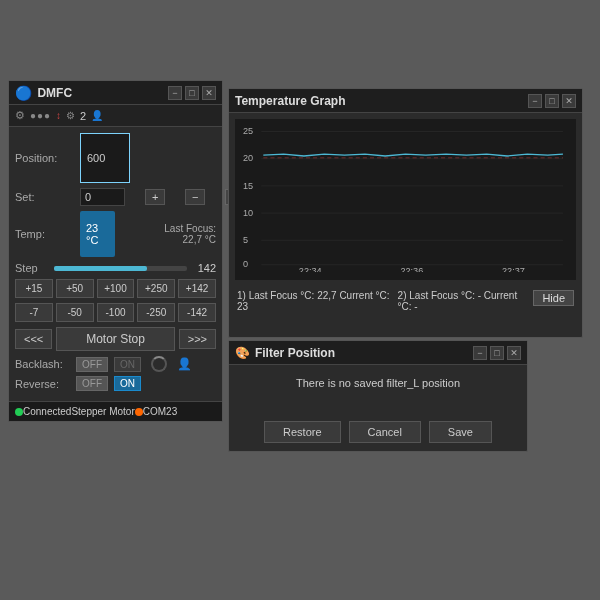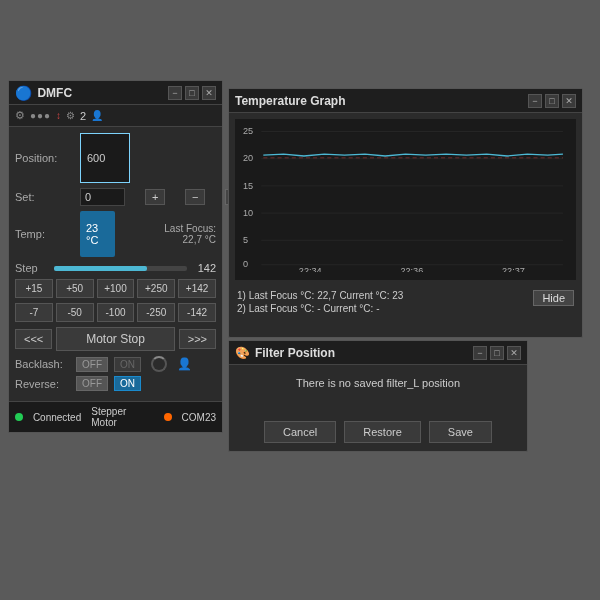--- a/index.html
+++ b/index.html
@@ -252,21 +252,21 @@
       margin-left: 4px;
     }
 
     
     .status-bar {
       background: #1a1a1a;
       border-top: 1px solid #444;
       padding: 4px 6px;
       display: flex;
       align-items: center;
-      gap: 10px;
+      gap: 0;
       font-size: 10px;
     }
     .status-dot-green {
       width: 8px; height: 8px;
       border-radius: 50%;
       background: #22cc55;
     }
     .status-dot-orange {
       width: 8px; height: 8px;
       border-radius: 50%;
@@ -289,21 +289,20 @@
     }
     .graph-footer {
       padding: 4px 8px;
       display: flex;
       align-items: flex-start;
       justify-content: space-between;
       font-size: 10px;
     }
     .graph-notes {
       display: flex;
-      flex-direction: column;
       gap: 2px;
     }
 
     
     .chart-svg {
       width: 100%;
       height: 100%;
     }
 
     
@@ -489,18 +488,18 @@
     </div>
     <div class="title-bar-controls">
       <div class="tb-btn">−</div>
       <div class="tb-btn">□</div>
       <div class="tb-btn">✕</div>
     </div>
   </div>
   <div class="filter-body">
     <p class="filter-msg">There is no saved filter_L position</p>
     <div class="filter-buttons">
+      <button class="filter-btn">Restore</button>
       <button class="filter-btn">Cancel</button>
-      <button class="filter-btn">Restore</button>
       <button class="filter-btn">Save</button>
     </div>
   </div>
 </div>
 
 </body></html>

